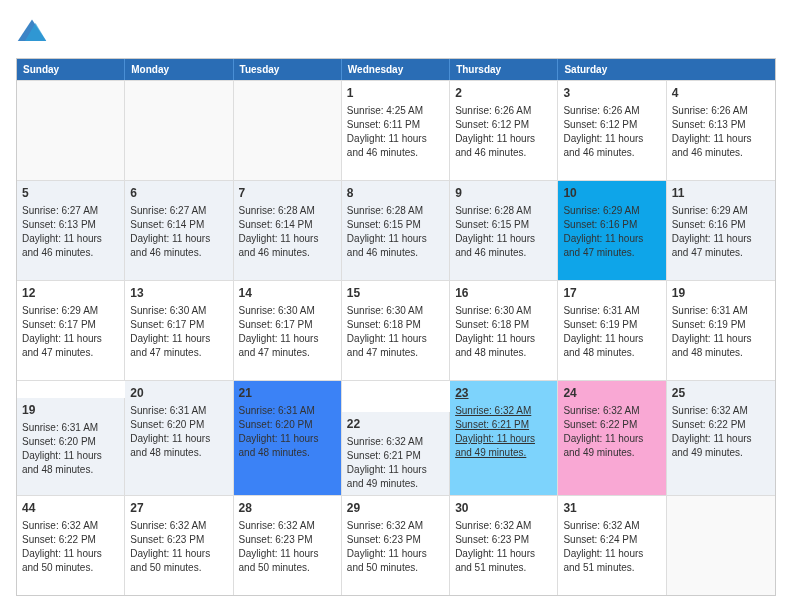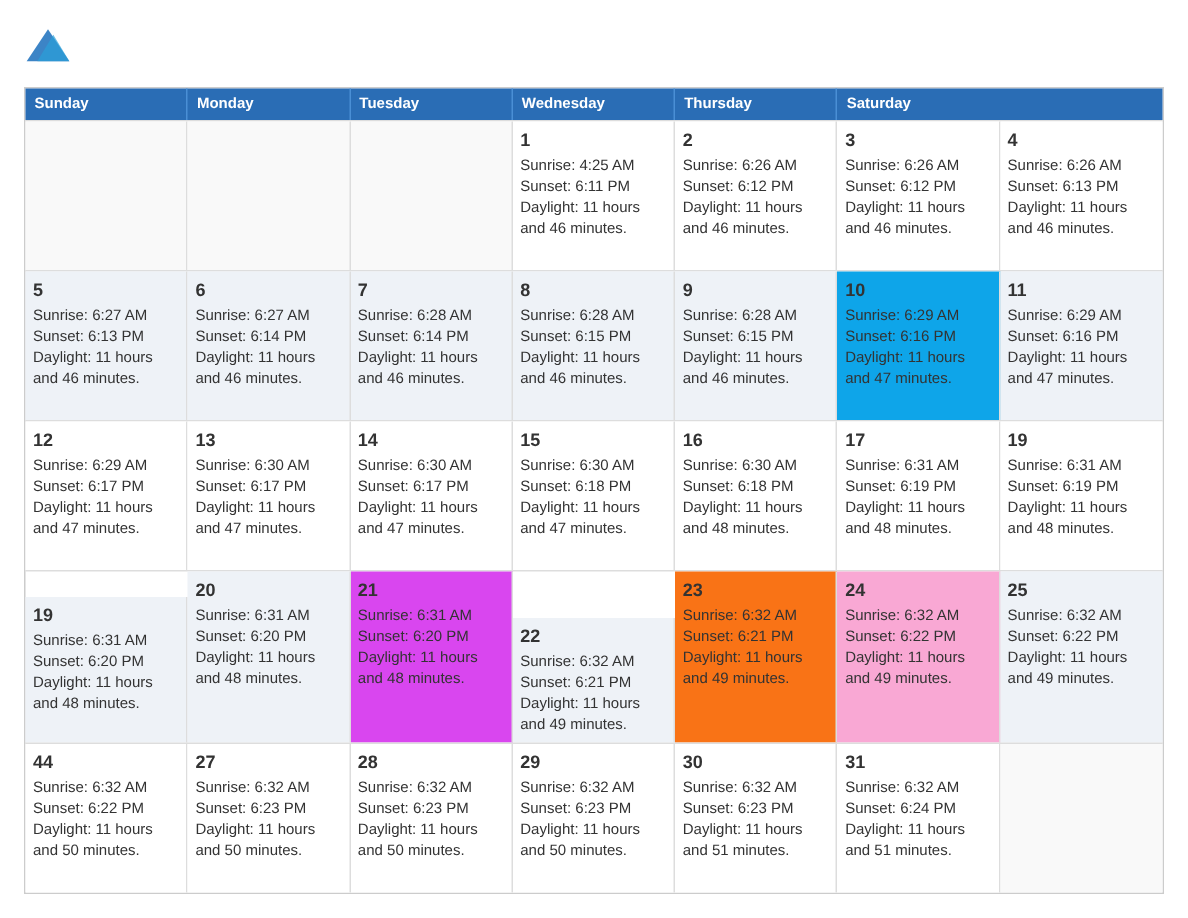--- a/index.html
+++ b/index.html
@@ -197,27 +197,27 @@
 Sunset: 6:19 PM
 Daylight: 11 hours and 48 minutes.</span></div>
         </div>
         <div class="cal-row">
           <div class="cal-cell" style="background: rgb(238, 242, 247); margin-top: 17px;"><span class="day-num">19</span><span style="white-space: pre-line;">Sunrise: 6:31 AM
 Sunset: 6:20 PM
 Daylight: 11 hours and 48 minutes.</span></div>
           <div class="cal-cell" style="background: rgb(238, 242, 247);"><span class="day-num">20</span><span style="white-space: pre-line;">Sunrise: 6:31 AM
 Sunset: 6:20 PM
 Daylight: 11 hours and 48 minutes.</span></div>
-          <div class="cal-cell" style="background: #d946ef;"><span class="day-num">21</span><span style="white-space: pre-line;">Sunrise: 6:31 AM
+          <div class="cal-cell" style="background: #3b82f6;"><span class="day-num">21</span><span style="white-space: pre-line;">Sunrise: 6:31 AM
 Sunset: 6:20 PM
 Daylight: 11 hours and 48 minutes.</span></div>
           <div class="cal-cell" style="background: rgb(238, 242, 247); margin-top: 31px;"><span class="day-num">22</span><span style="white-space: pre-line;">Sunrise: 6:32 AM
 Sunset: 6:21 PM
 Daylight: 11 hours and 49 minutes.</span></div>
-          <div class="cal-cell" style="background: #f97316;"><span class="day-num">23</span><span style="white-space: pre-line;">Sunrise: 6:32 AM
+          <div class="cal-cell" style="background: #7dd3fc; text-decoration: underline;"><span class="day-num">23</span><span style="white-space: pre-line;">Sunrise: 6:32 AM
 Sunset: 6:21 PM
 Daylight: 11 hours and 49 minutes.</span></div>
           <div class="cal-cell" style="background: #f9a8d4;"><span class="day-num">24</span><span style="white-space: pre-line;">Sunrise: 6:32 AM
 Sunset: 6:22 PM
 Daylight: 11 hours and 49 minutes.</span></div>
           <div class="cal-cell" style="background: rgb(238, 242, 247);"><span class="day-num">25</span><span style="white-space: pre-line;">Sunrise: 6:32 AM
 Sunset: 6:22 PM
 Daylight: 11 hours and 49 minutes.</span></div>
         </div>
         <div class="cal-row">

